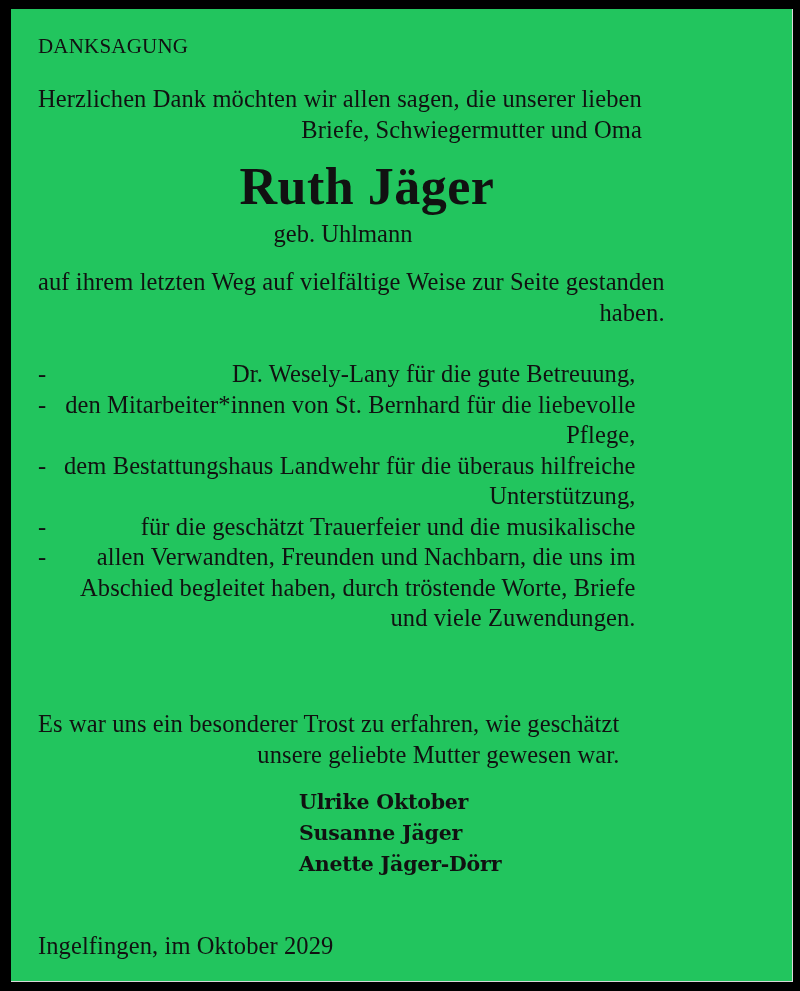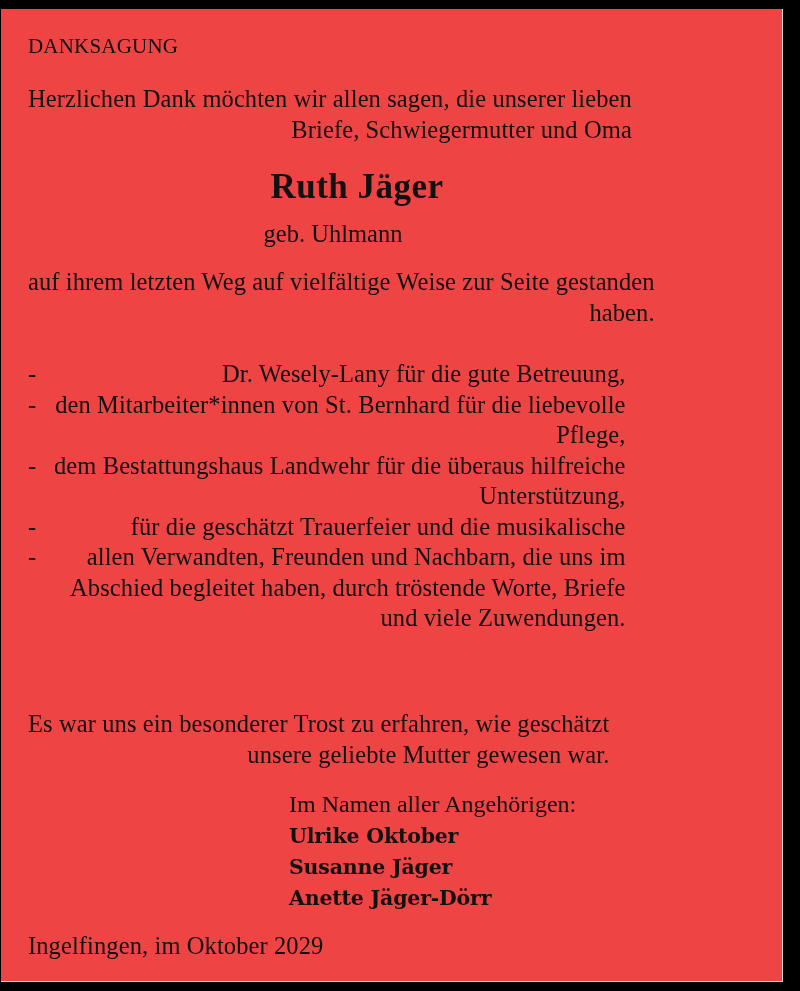--- a/index.html
+++ b/index.html
@@ -8,25 +8,25 @@
       background: #000000;
     }
     body {
       width: 800px;
       height: 991px;
       position: relative;
       overflow: hidden;
     }
     .card {
       position: absolute;
-      left: 1px;
+      left: 11px;
       top: 9px;
       width: 782px;
       height: 973px;
-      background: #ef4444;
+      background: #22c55e;
       border-right: 1px solid #d8d8d8;
       border-bottom: 1px solid #d8d8d8;
       box-sizing: border-box;
       color: #111111;
       font-family: "Liberation Serif", "DejaVu Serif", serif;
     }
     .txt {
       position: absolute;
       white-space: nowrap;
       margin: 0;
@@ -45,21 +45,21 @@
     }
     .intro {
       left: 27px;
       top: 75px;
     }
     .title {
       left: 0;
       width: 712px;
       top: 150px;
       text-align: center;
-      font-size: 35px;
+      font-size: 52px;
       font-weight: bold;
       line-height: 56px;
       letter-spacing: 0.5px;
     }
     .subtitle {
       left: 0;
       width: 664px;
       top: 210px;
       text-align: center;
       font-size: 24.5px;
@@ -163,21 +163,20 @@
       <span class="line">und viele Zuwendungen.</span>
     </li>
   </ul>
 
   <p class="txt body closing">
     <span class="line">Es war uns ein besonderer Trost zu erfahren, wie geschätzt</span>
     <span class="line">unsere geliebte Mutter gewesen war.</span>
   </p>
 
   <div class="signoff">
-    <span class="signoff-label">Im Namen aller Angehörigen:</span>
     <span class="sig-name">Ulrike Oktober</span>
     <span class="sig-name">Susanne Jäger</span>
     <span class="sig-name">Anette Jäger-Dörr</span>
   </div>
 
   <p class="txt body place-date">Ingelfingen, im Oktober 2029</p>
 
 </div>
 
 </body></html>

